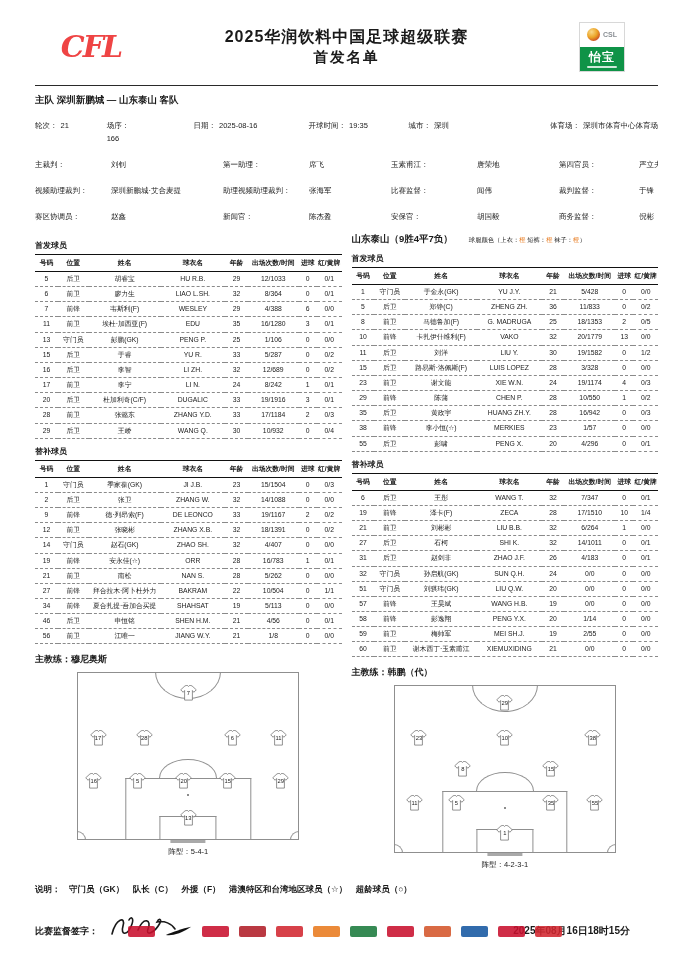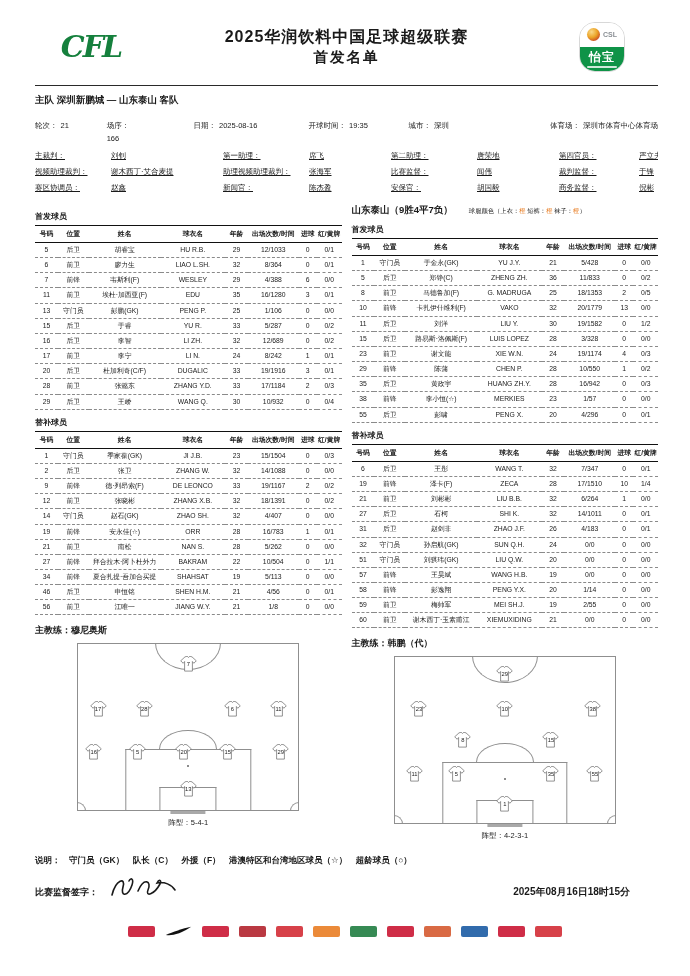--- a/index.html
+++ b/index.html
@@ -3,41 +3,41 @@
 <meta charset="utf-8">
 <style>
   * { margin:0; padding:0; box-sizing:border-box; }
   html,body { background:#fff; }
   body { font-family:"Liberation Sans","DejaVu Sans",sans-serif; color:#1a1a1a; }
   .page { position:relative; width:690px; height:976px; background:#fff; padding:8px 32px 0 35px; overflow:hidden; }
 
   
   .header { display:flex; align-items:center; height:78px; border-bottom:1px solid #2a2a2a; }
   .logo-left { width:112px; display:flex; justify-content:center; }
-  .cfl { position:relative; font-family:"DejaVu Serif","Liberation Serif",serif; font-style:italic; font-weight:bold; font-size:30px; letter-spacing:-2px; color:#15803d; }
+  .cfl { position:relative; font-family:"DejaVu Serif","Liberation Serif",serif; font-style:italic; font-weight:bold; font-size:30px; letter-spacing:-2px; color:#ef4444; }
   .titles { flex:1; text-align:center; }
   .title-main { font-size:16px; font-weight:bold; letter-spacing:1px; }
   .title-sub { font-size:14.5px; font-weight:bold; letter-spacing:2px; }
   .logo-right { width:112px; display:flex; justify-content:center; }
-  .csl-box { width:46px; border:1px solid #d8d8d8; border-radius:16px; overflow:hidden; background:#fff; }
+  .csl-box { width:46px; border:1px solid #d8d8d8; border-radius:0; overflow:hidden; background:#fff; }
   .csl-top { height:24px; display:flex; align-items:center; justify-content:center; gap:3px; background:#fff; }
   .csl-ball { width:13px; height:13px; border-radius:50%; background:radial-gradient(circle at 35% 30%, #f9d98a, #eba427 45%, #c43a22 85%); }
   .csl-word { font-size:7px; font-weight:bold; color:#8a8f94; }
   .csl-bottom { background:#0f9347; padding:4px 2px 3px; text-align:center; }
   .csl-brand { color:#fff; font-size:12px; font-weight:bold; letter-spacing:1px; line-height:1; }
   .csl-tagline { margin:3px auto 0; width:30px; height:2px; background:rgba(255,255,255,.8); border-radius:1px; }
 
   
   .teams-line { margin-top:8px; font-size:9.5px; font-weight:bold; }
   .info-row { display:flex; margin-top:14px; font-size:7.5px; }
   .info-row .pair { display:flex; gap:3px; white-space:nowrap; }
   .info-row .pair:nth-child(1){ width:76px; } .info-row .pair:nth-child(2){ width:92px;flex-direction:column; }
   .info-row .pair:nth-child(3){ width:122px; } .info-row .pair:nth-child(4){ width:106px; }
   .info-row .pair:nth-child(5){ width:150px; }
-  .officials { display:grid; grid-template-columns:76px 112px 86px 82px 86px 82px 80px auto; row-gap:6px; margin-top:8px; font-size:7.5px;text-decoration:underline; }
+  .officials { display:grid; grid-template-columns:76px 112px 86px 82px 86px 82px 80px auto; row-gap:16px; margin-top:17px; font-size:7.5px; }
   .officials span { white-space:nowrap; overflow:hidden; }
 
   
   .teams-grid { display:grid; grid-template-columns:1fr 1fr; column-gap:10px; margin-top:11px; }
   .team-head { display:flex; align-items:baseline; gap:16px; }
   .team-name { font-size:9.5px; font-weight:bold; white-space:nowrap; }
   .kit { font-size:6.3px; white-space:nowrap; }
   .sec-label { font-size:8px; font-weight:bold; margin-top:7px; }
 
   table.squad { width:100%; border-collapse:collapse; table-layout:fixed; margin-top:3px; }
@@ -62,21 +62,21 @@
   .corner.bl { left:-1px; bottom:-1px; border-radius:0 100% 0 0; border-left:none; border-bottom:none; }
   .corner.br { right:-1px; bottom:-1px; border-radius:100% 0 0 0; border-right:none; border-bottom:none; }
   .goal-bar { position:absolute; bottom:-4px; left:50%; transform:translateX(-50%); width:16%; height:3.5px; background:#a9a9a9; }
   .jersey { position:absolute; width:17px; height:16px; margin-left:-8.5px; margin-top:-8px; }
   .jersey svg { display:block; width:17px; height:16px; }
   .jnum { position:absolute; left:0; right:0; top:5px; text-align:center; font-size:5.8px; color:#222; }
   .formation-label { text-align:center; font-size:7.5px; margin-top:7px; }
 
   
   .legend { margin-top:14px; font-size:8.5px; font-weight:bold; }
-  .sig-row { display:flex; align-items:center; margin-top:14px; }
+  .sig-row { display:flex; align-items:center; margin-top:24px; }
   .sig-label { font-size:9px; font-weight:bold; }
   .sig-svg { margin-left:6px; margin-top:-10px; }
   .datetime { margin-left:auto; margin-right:28px; font-size:10px; font-weight:bold; }
   .sponsor-bar { position:absolute; bottom:38px; left:50%; transform:translateX(-50%); display:flex; align-items:center; gap:10px; }
   .sponsor { display:flex; align-items:center; justify-content:center; height:14px; }
   .smark { width:27px; height:11px; border-radius:2px; opacity:.88; }
 </style>
 </head>
 <body>
 
@@ -131,26 +131,26 @@
         <span>体育场：</span>
         <span>深圳市体育中心体育场</span>
       </span>
   </div>
 
   <div class="officials">
     <span>主裁判：</span>
       <span>刘钊</span>
     <span>第一助理：</span>
       <span>席飞</span>
-    <span>第二助理：</span>
+    <span>玉素甫江：</span>
       <span>唐荣地</span>
     <span>第四官员：</span>
       <span>严立夫</span>
     <span>视频助理裁判：</span>
-      <span>谢木西丁·艾合麦提</span>
+      <span>深圳新鹏城·艾合麦提</span>
     <span>助理视频助理裁判：</span>
       <span>张海军</span>
     <span>比赛监督：</span>
       <span>闻伟</span>
     <span>裁判监督：</span>
       <span>于锋</span>
     <span>赛区协调员：</span>
       <span>赵鑫</span>
     <span>新闻官：</span>
       <span>陈杰盈</span>

